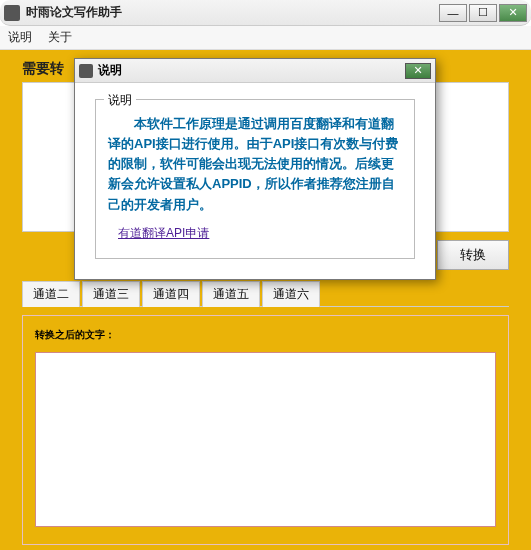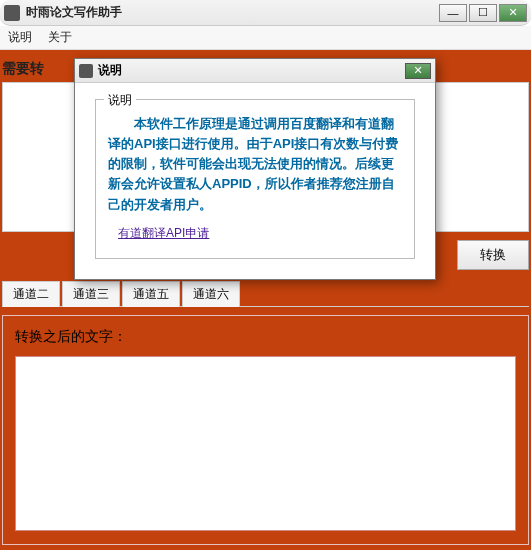--- a/index.html
+++ b/index.html
@@ -55,24 +55,24 @@
     height: 24px;
     background: #f7f7f7;
     border-bottom: 1px solid #ddd;
     display: flex;
     align-items: center;
     padding: 0 8px;
     gap: 16px;
   }
   .menu-item { cursor: pointer; color: #222; }
   .body-area {
-    padding: 10px 2px;
+    padding: 10px 22px;
     position: relative;
     height: calc(100% - 50px);
-    background: #c2410c;
+    background: #eab308;
   }
   .section-label {
     font-size: 14px;
     font-weight: bold;
     color: #222;
     margin-bottom: 4px;
   }
   .input-group {
     border: 1px solid #ccc;
     height: 150px;
@@ -109,22 +109,22 @@
   .tab.active {
     background: #fff;
     border-bottom: 1px solid #fff;
   }
   .output-group {
     border: 1px solid #e5c0c0;
     padding: 12px;
     height: 230px;
   }
   .output-label {
-    font-size: 14px;
-    font-weight: normal;
+    font-size: 10px;
+    font-weight: bold;
     margin-bottom: 10px;
   }
   .output-area {
     border: 1px solid #d08888;
     height: 175px;
     width: 100%;
     background: #fff;
     resize: none;
     font-family: inherit;
     padding: 4px;
@@ -226,20 +226,21 @@
       <textarea style="width: 100%; height: 100%; border: none; resize: none; font-family: inherit; padding: 4px;" value=""></textarea>
     </div>
 
     <div class="convert-row">
       <button class="convert-btn">转换</button>
     </div>
 
     <div class="tabs">
       <div class="tab">通道二</div>
       <div class="tab">通道三</div>
+      <div class="tab">通道四</div>
       <div class="tab">通道五</div>
       <div class="tab">通道六</div>
     </div>
 
     <div class="output-group">
       <div class="output-label">转换之后的文字：</div>
       <textarea class="output-area" value="" style=""></textarea>
     </div>
 
   </div>

